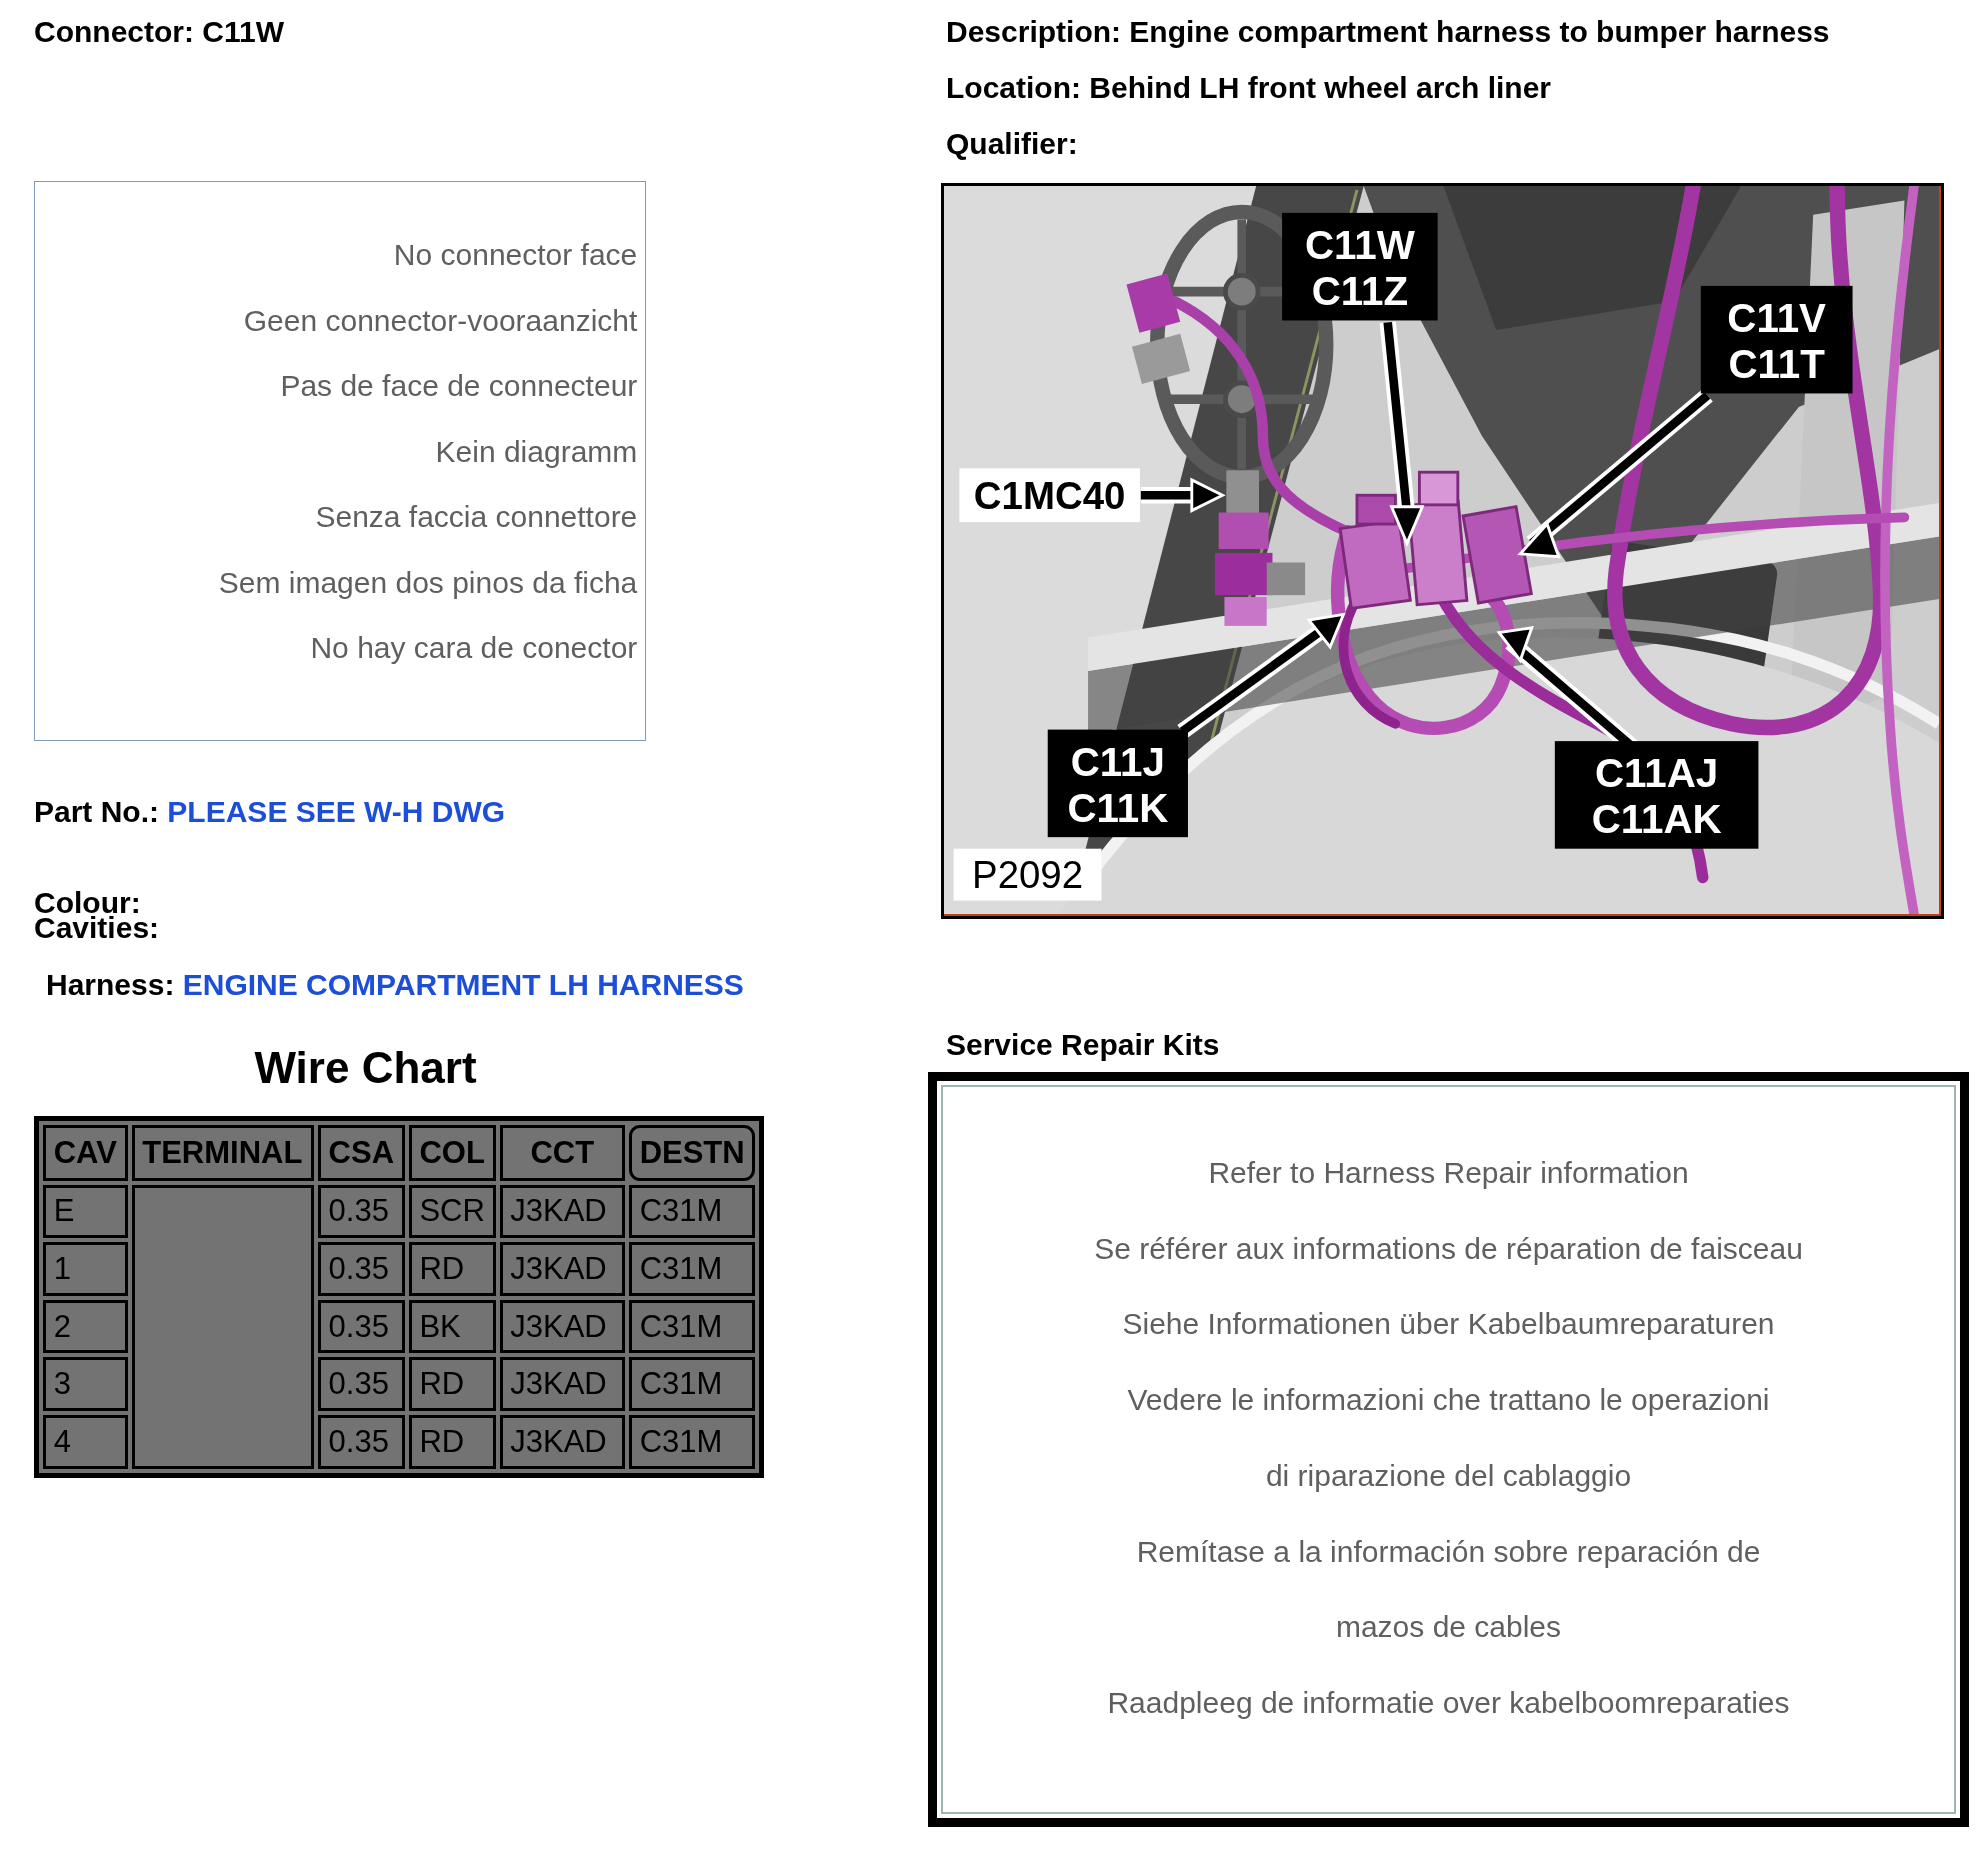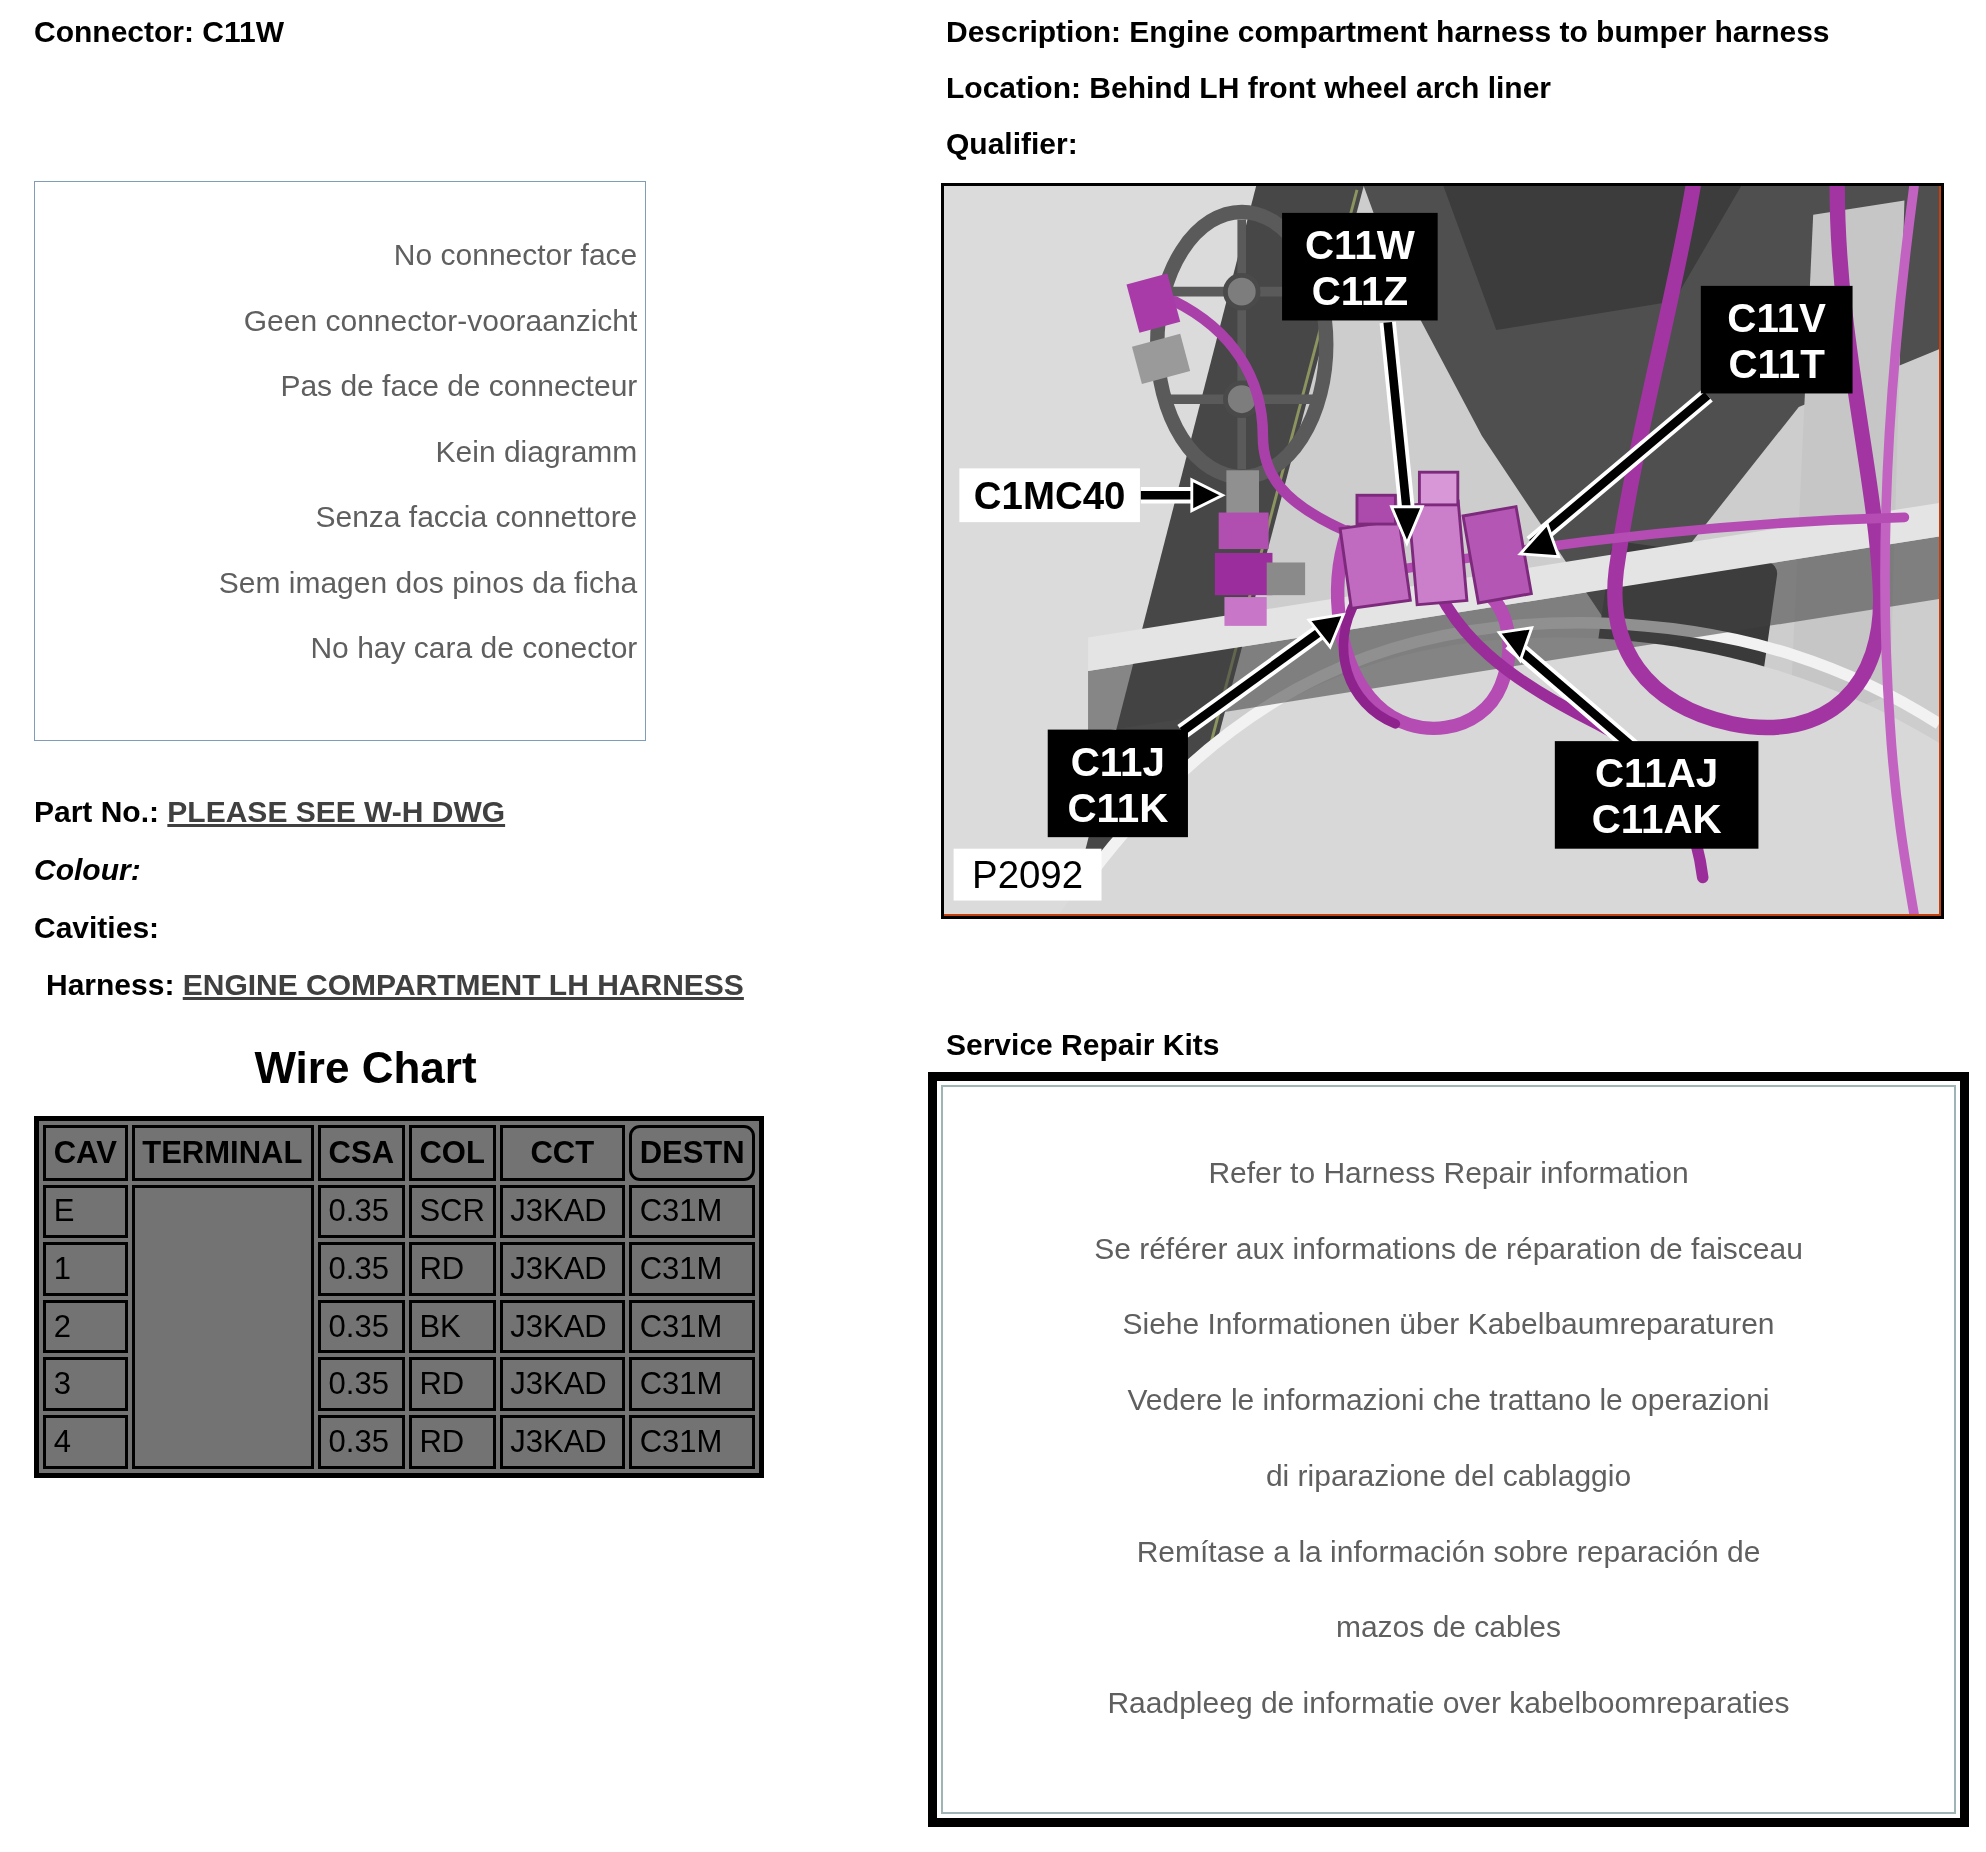--- a/index.html
+++ b/index.html
@@ -1,19 +1,19 @@
 <!DOCTYPE html>
 <html><head>
 <meta charset="utf-8">
 <style>
   html,body{margin:0;padding:0;background:#ffffff;}
   body{width:1987px;height:1852px;position:relative;font-family:"Liberation Sans",sans-serif;color:#000;}
   .abs{position:absolute;}
   .hline{font-size:30px;font-weight:bold;white-space:nowrap;}
-  .green{color:#404040;text-decoration:underline;}
+  .green{color:#1d4ed8;}
   
   .noface-box{left:34px;top:181px;width:612px;height:560px;border:1.9px solid #7f9db9;background:#fff;
     display:flex;flex-direction:column;justify-content:space-between;box-sizing:border-box;
     padding:56px 7.7px 75px 7.7px;align-items:flex-end;}
   .noface-box .line{font-size:30px;color:#5f5f5f;text-align:center;white-space:nowrap;}
   
   .wc-title{left:34px;top:1043px;width:663px;text-align:center;font-size:44px;font-weight:bold;}
   table.wire{border-collapse:separate;border-spacing:4.8px;border:5.8px solid #000;background:#737373;}
   table.wire th,table.wire td{border:3.8px solid #000;font-size:31px;padding:3.8px 7.7px;text-align:left;
     vertical-align:middle;white-space:nowrap;}
@@ -44,21 +44,21 @@
   <div class="line">Kein diagramm</div>
   <div class="line">Senza faccia connettore</div>
   <div class="line">Sem imagen dos pinos da ficha</div>
   <div class="line">No hay cara de conector</div>
 </div>
 
 <div class="abs hline" style="left:34px;top:795px;">
   <span>Part No.:</span>
   <span class="green">PLEASE SEE W-H DWG</span>
 </div>
-<div class="abs hline" style="left:34px;top:853px;font-style:italic;">Colour:</div>
+<div class="abs hline" style="left:34px;top:886px;">Colour:</div>
 <div class="abs hline" style="left:34px;top:911px;">Cavities:</div>
 <div class="abs hline" style="left:34px;top:968px;margin-left:12px;">
   <span>Harness:</span>
   <span class="green">ENGINE COMPARTMENT LH HARNESS</span>
 </div>
 
 <div class="abs wc-title">Wire Chart</div>
 <table class="wire abs" style="left:34px;top:1116px;">
   <tbody>
       <tr>

